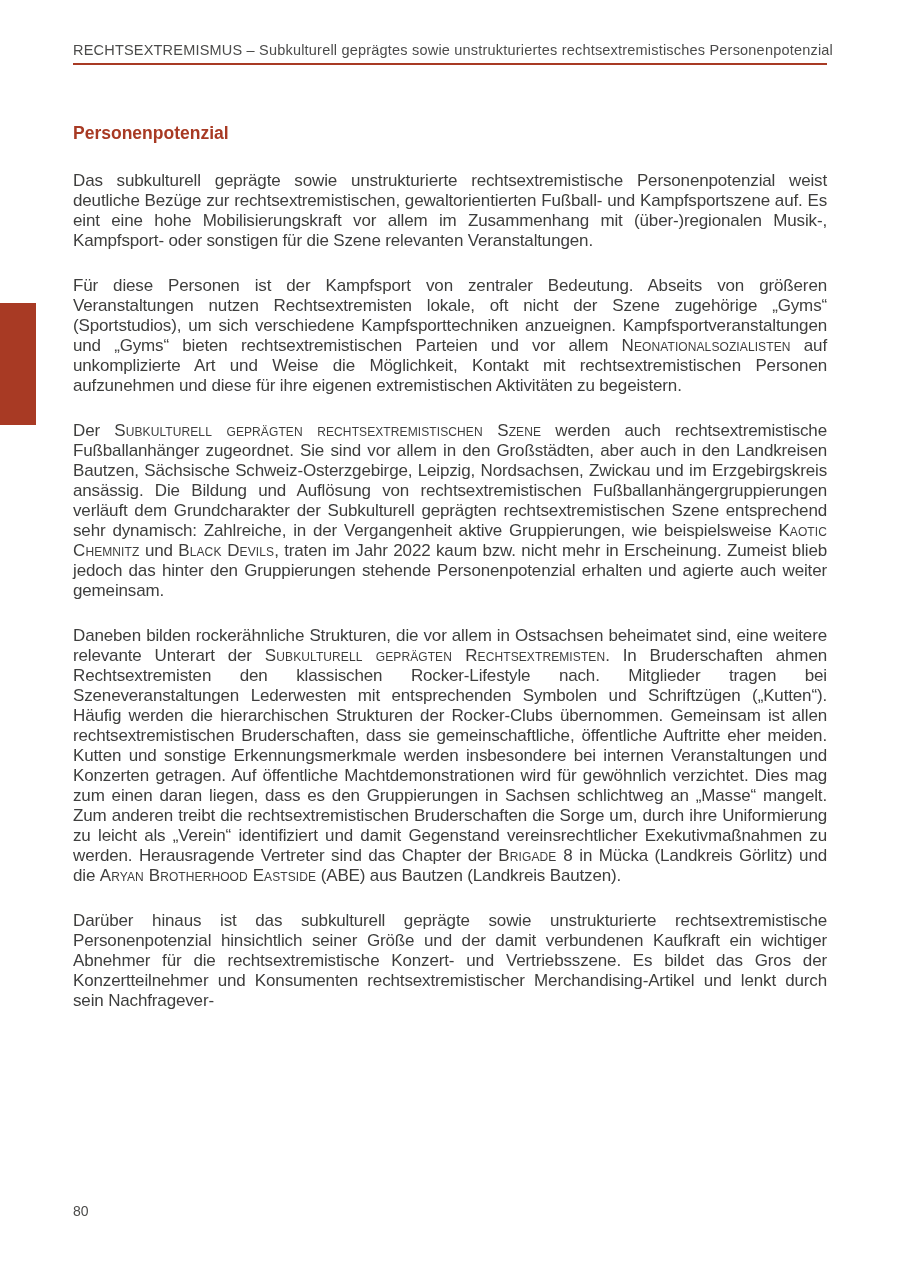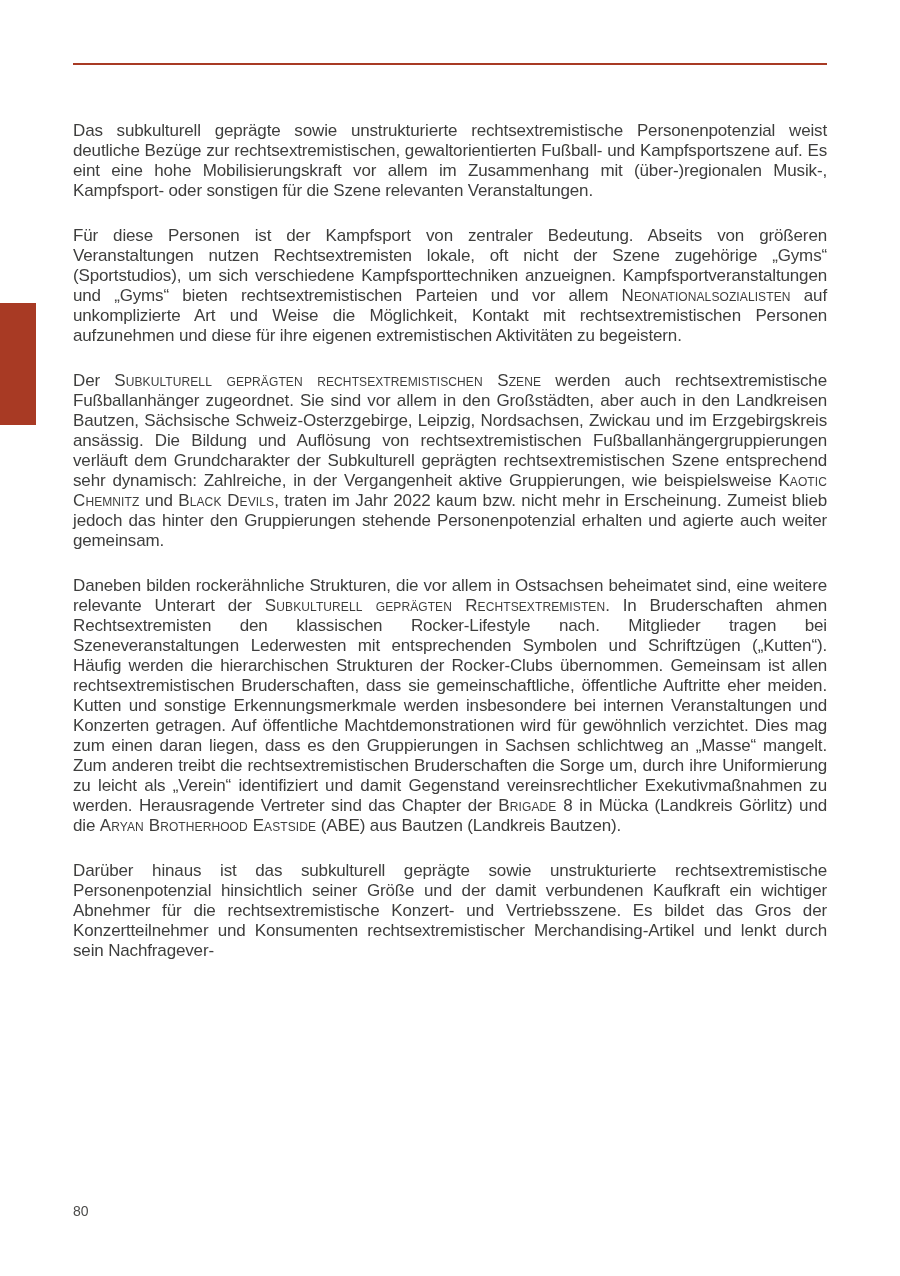--- a/index.html
+++ b/index.html
@@ -78,26 +78,28 @@
     top: 1203px;
     font-size: 14px;
     color: #4b4b4a;
   }
 </style>
 </head>
 <body>
 
 <div class="page">
 
+  <div class="running-header">RECHTSEXTREMISMUS – Subkulturell geprägtes sowie unstrukturiertes rechtsextremistisches Personenpotenzial</div>
 
   <div class="header-rule"></div>
 
   <div class="margin-marker"></div>
 
   <main class="body-col">
+    <h2 class="section-heading">Personenpotenzial</h2>
     <div class="body-paragraphs">
         <p><span>Das subkulturell geprägte sowie unstrukturierte rechtsextremistische Personenpotenzial weist deutliche Bezüge zur rechtsextremistischen, gewaltorientierten Fußball- und Kampfsportszene auf. Es eint eine hohe Mobilisierungskraft vor allem im Zusammenhang mit (über-)regionalen Musik-, Kampfsport- oder sonstigen für die Szene relevanten Veranstaltungen.</span></p>
         <p><span>Für diese Personen ist der Kampfsport von zentraler Bedeutung. Abseits von größeren Veranstaltungen nutzen Rechtsextremisten lokale, oft nicht der Szene zugehörige „Gyms“ (Sportstudios), um sich verschiedene Kampfsporttechniken anzueignen. Kampfsportveranstaltungen und „Gyms“ bieten rechtsextremistischen Parteien und vor allem </span><span class="sc">Neonationalsozialisten</span><span> auf unkomplizierte Art und Weise die Möglichkeit, Kontakt mit rechtsextremistischen Personen aufzunehmen und diese für ihre eigenen extremistischen Aktivitäten zu begeistern.</span></p>
         <p><span>Der </span><span class="sc">Subkulturell geprägten rechtsextremistischen Szene</span><span> werden auch rechtsextremistische Fußballanhänger zugeordnet. Sie sind vor allem in den Großstädten, aber auch in den Landkreisen Bautzen, Sächsische Schweiz-Osterzgebirge, Leipzig, Nordsachsen, Zwickau und im Erzgebirgskreis ansässig. Die Bildung und Auflösung von rechtsextremistischen Fußballanhängergruppierungen verläuft dem Grundcharakter der Subkulturell geprägten rechtsextremistischen Szene entsprechend sehr dynamisch: Zahlreiche, in der Vergangenheit aktive Gruppierungen, wie beispielsweise </span><span class="sc">Kaotic Chemnitz</span><span> und </span><span class="sc">Black Devils</span><span>, traten im Jahr 2022 kaum bzw. nicht mehr in Erscheinung. Zumeist blieb jedoch das hinter den Gruppierungen stehende Personenpotenzial erhalten und agierte auch weiter gemeinsam.</span></p>
         <p><span>Daneben bilden rockerähnliche Strukturen, die vor allem in Ostsachsen beheimatet sind, eine weitere relevante Unterart der </span><span class="sc">Subkulturell geprägten Rechtsextremisten</span><span>. In Bruderschaften ahmen Rechtsextremisten den klassischen Rocker-Lifestyle nach. Mitglieder tragen bei Szeneveranstaltungen Lederwesten mit entsprechenden Symbolen und Schriftzügen („Kutten“). Häufig werden die hierarchischen Strukturen der Rocker-Clubs übernommen. Gemeinsam ist allen rechtsextremistischen Bruderschaften, dass sie gemeinschaftliche, öffentliche Auftritte eher meiden. Kutten und sonstige Erkennungsmerkmale werden insbesondere bei internen Veranstaltungen und Konzerten getragen. Auf öffentliche Machtdemonstrationen wird für gewöhnlich verzichtet. Dies mag zum einen daran liegen, dass es den Gruppierungen in Sachsen schlichtweg an „Masse“ mangelt. Zum anderen treibt die rechtsextremistischen Bruderschaften die Sorge um, durch ihre Uniformierung zu leicht als „Verein“ identifiziert und damit Gegenstand vereinsrechtlicher Exekutivmaßnahmen zu werden. Herausragende Vertreter sind das Chapter der </span><span class="sc">Brigade 8</span><span> in Mücka (Landkreis Görlitz) und die </span><span class="sc">Aryan Brotherhood Eastside</span><span> (ABE) aus Bautzen (Landkreis Bautzen).</span></p>
         <p><span>Darüber hinaus ist das subkulturell geprägte sowie unstrukturierte rechtsextremistische Personenpotenzial hinsichtlich seiner Größe und der damit verbundenen Kaufkraft ein wichtiger Abnehmer für die rechtsextremistische Konzert- und Vertriebsszene. Es bildet das Gros der Konzertteilnehmer und Konsumenten rechtsextremistischer Merchandising-Artikel und lenkt durch sein Nachfragever-</span></p>
       </div>
   </main>
 
   <footer class="page-footer">

